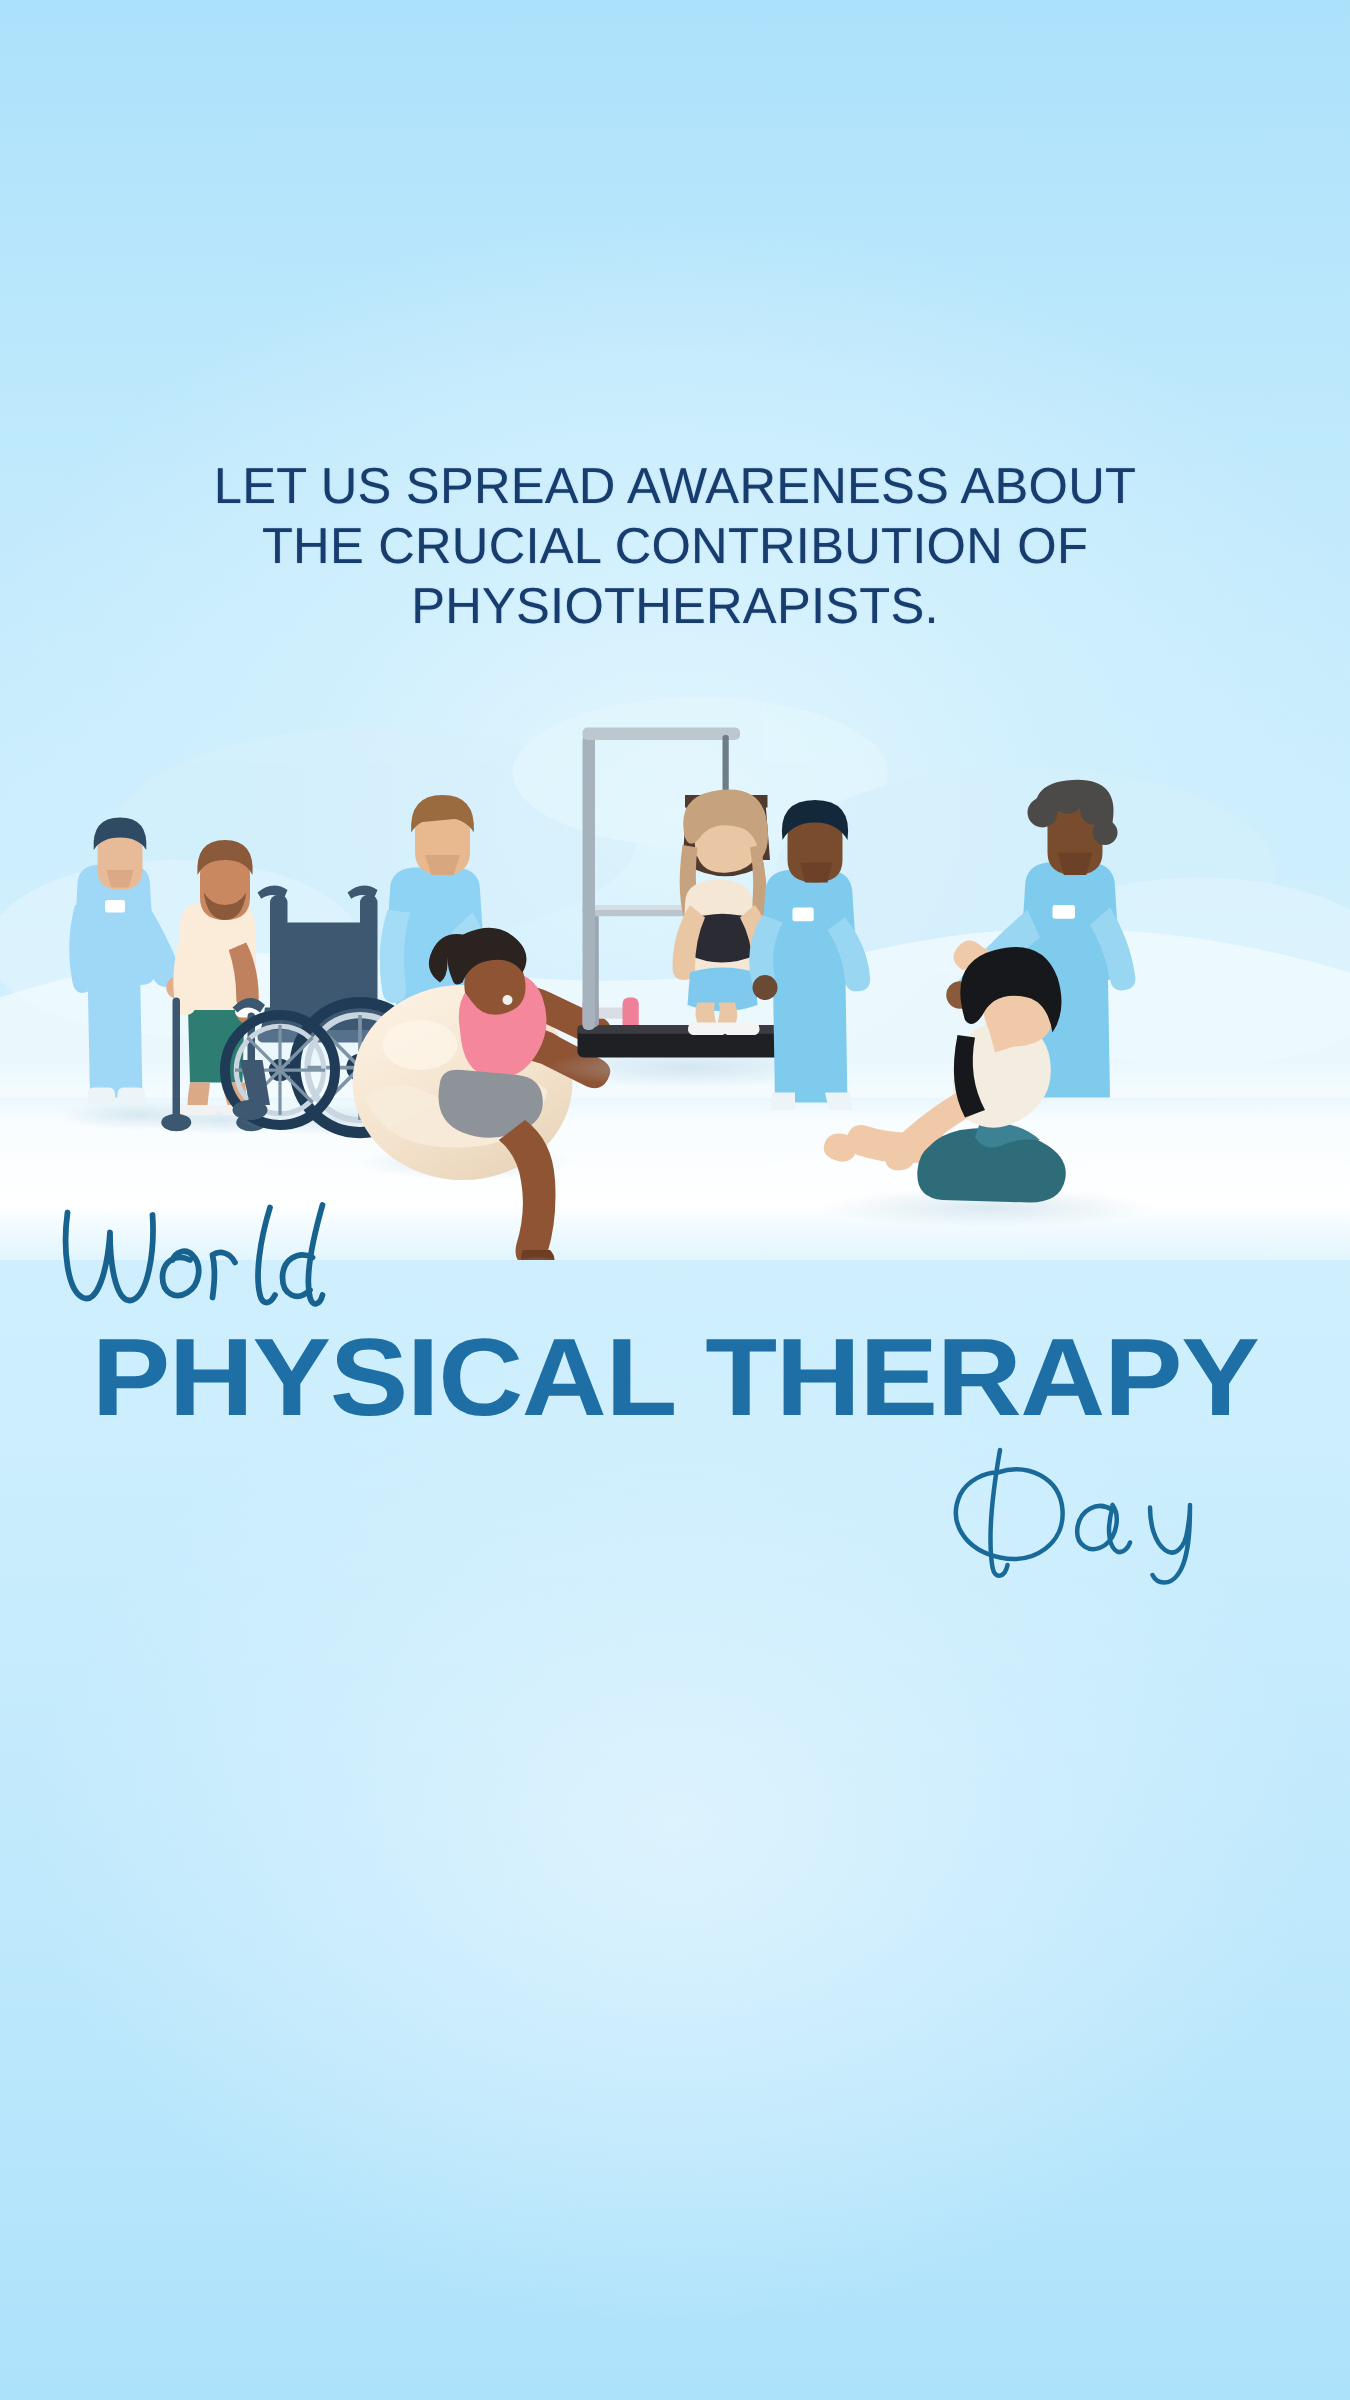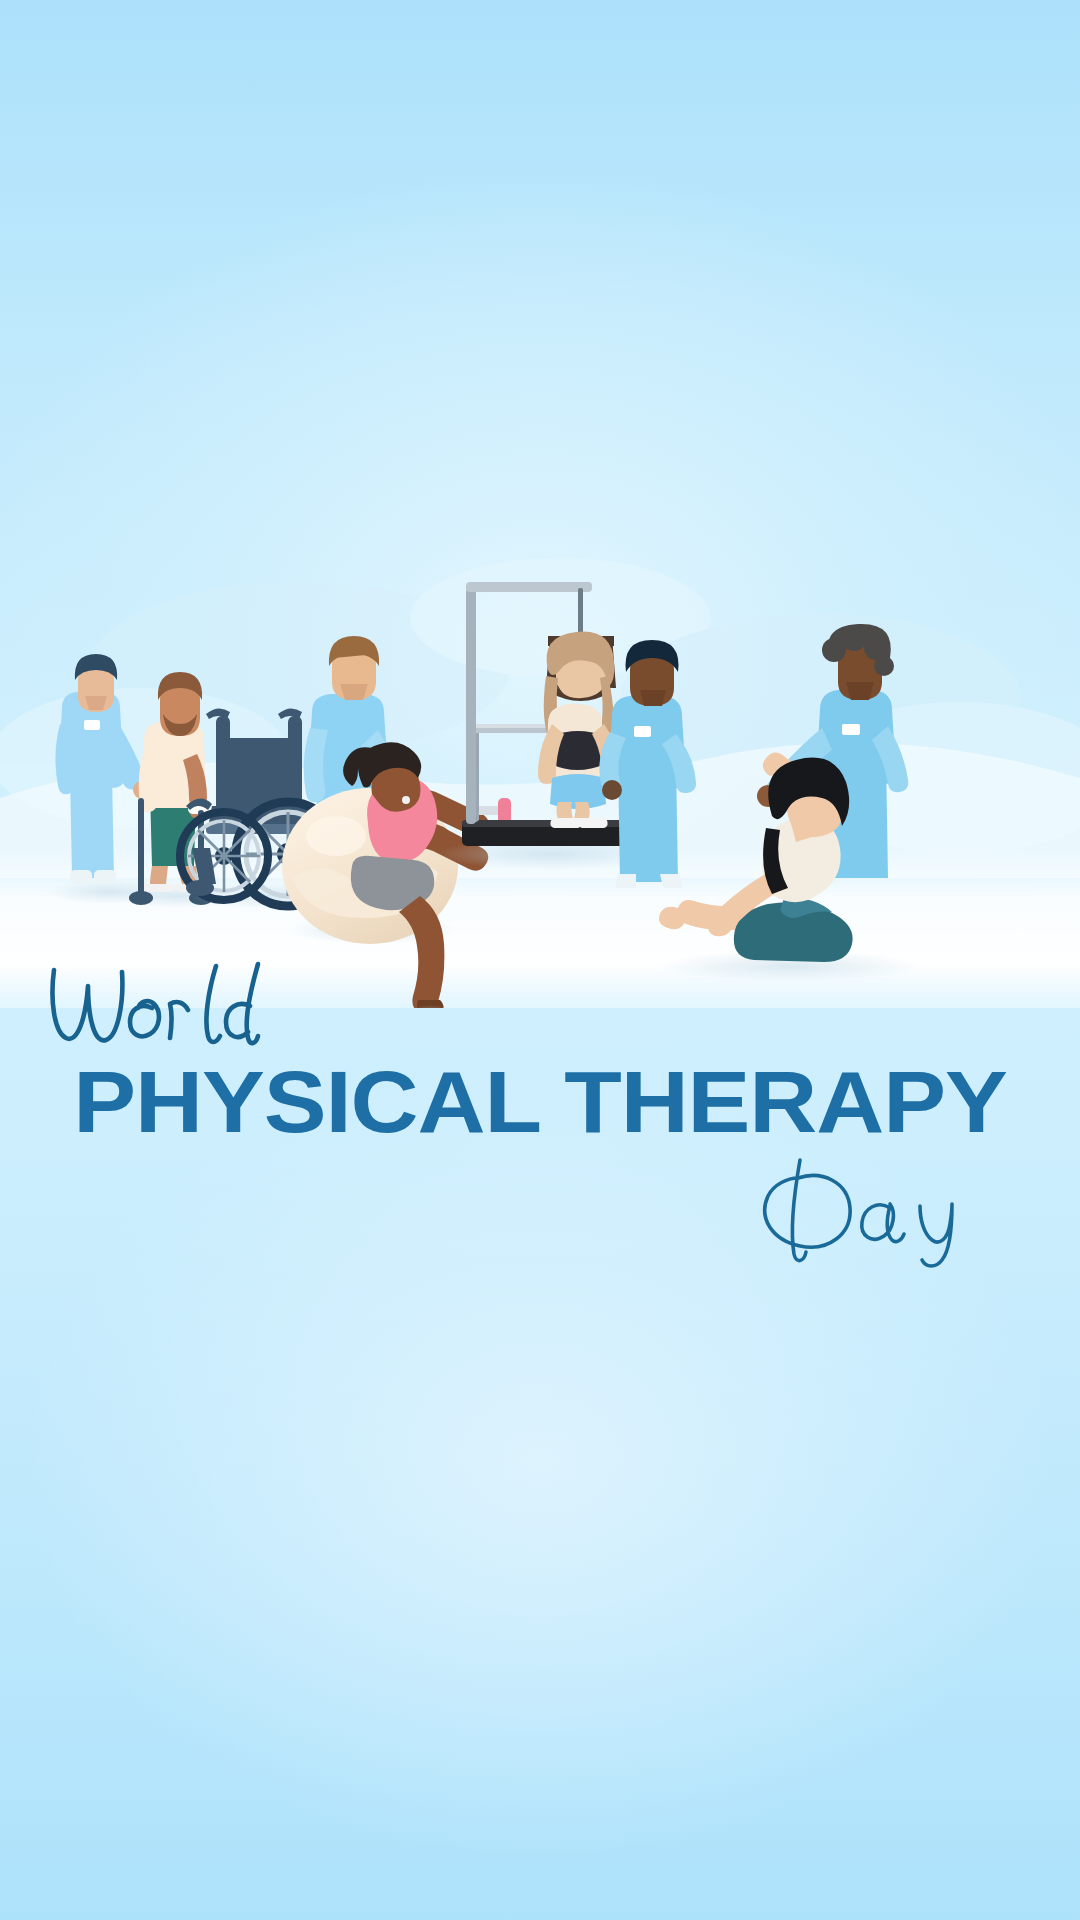--- a/index.html
+++ b/index.html
@@ -62,20 +62,25 @@
   #wm-day{
     position:absolute; right:36px; top:1150px;
     width:330px; height:120px;
   }
 </style>
 </head>
 <body>
 
 <div id="poster">
 
+  <div id="headline">
+    <span class="hl">LET US SPREAD AWARENESS ABOUT</span>
+    <span class="hl">THE CRUCIAL CONTRIBUTION OF</span>
+    <span class="hl">PHYSIOTHERAPISTS.</span>
+  </div>
 
   <div id="scene">
     <svg class="sv" viewBox="0 0 1080 460" xmlns="http://www.w3.org/2000/svg">
       <defs>
         <linearGradient id="floorG" x1="0" y1="0" x2="0" y2="1">
           <stop offset="0" stop-color="#ffffff" stop-opacity="0.0"></stop>
           <stop offset="0.30" stop-color="#ffffff" stop-opacity="0.85"></stop>
           <stop offset="0.72" stop-color="#ffffff" stop-opacity="1"></stop>
           <stop offset="1" stop-color="#f2fbff" stop-opacity="0.55"></stop>
         </linearGradient>

